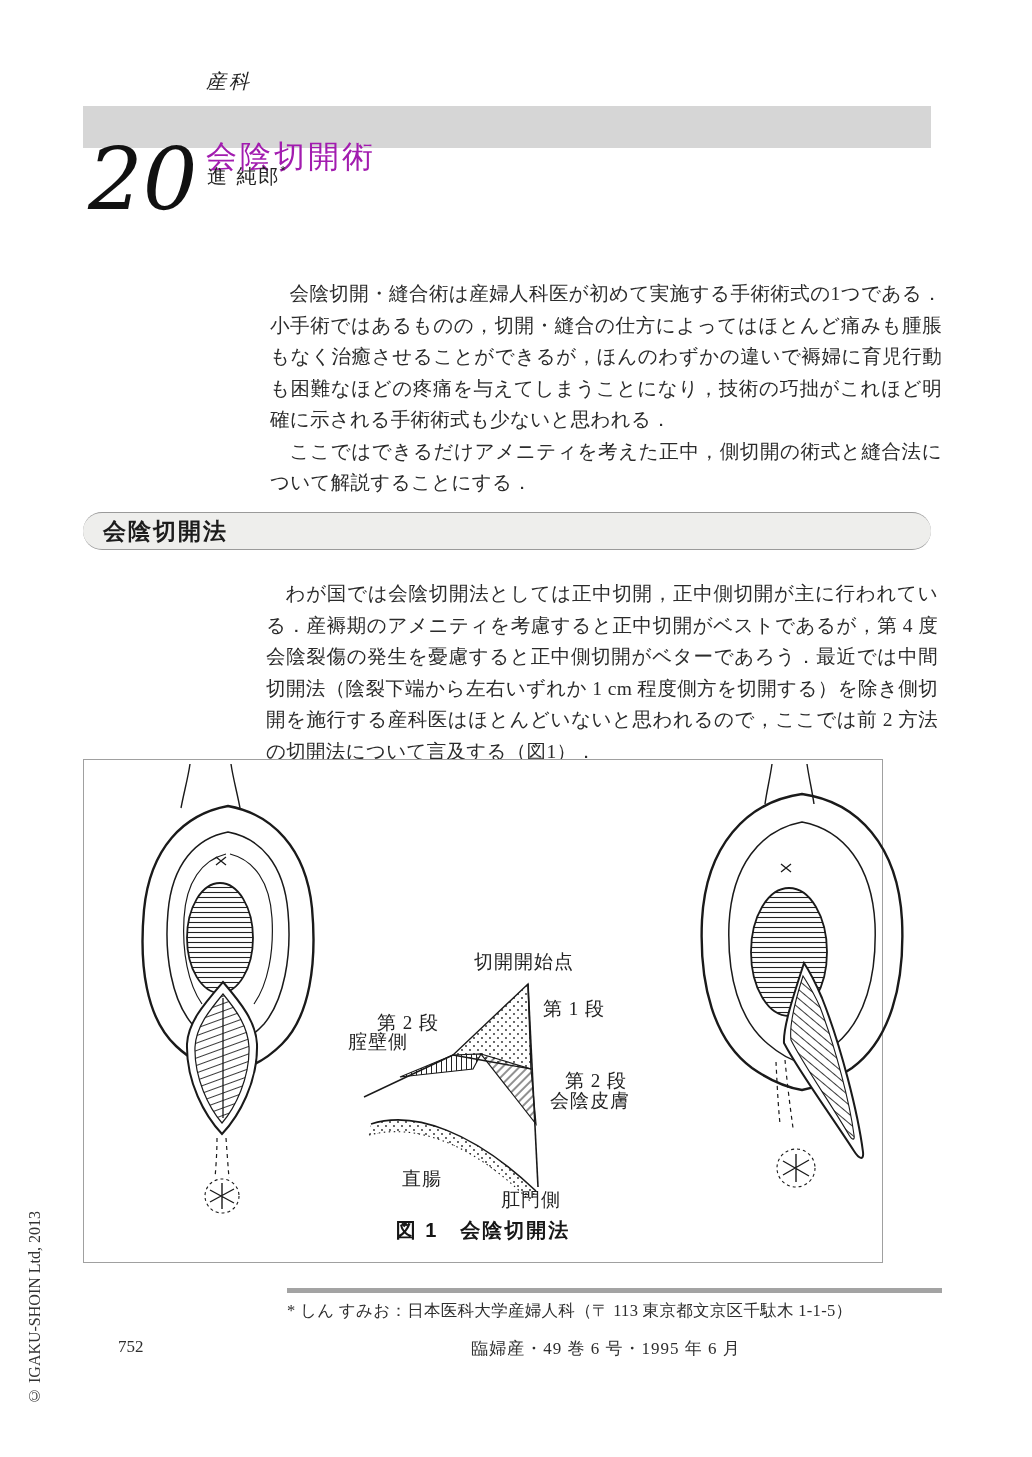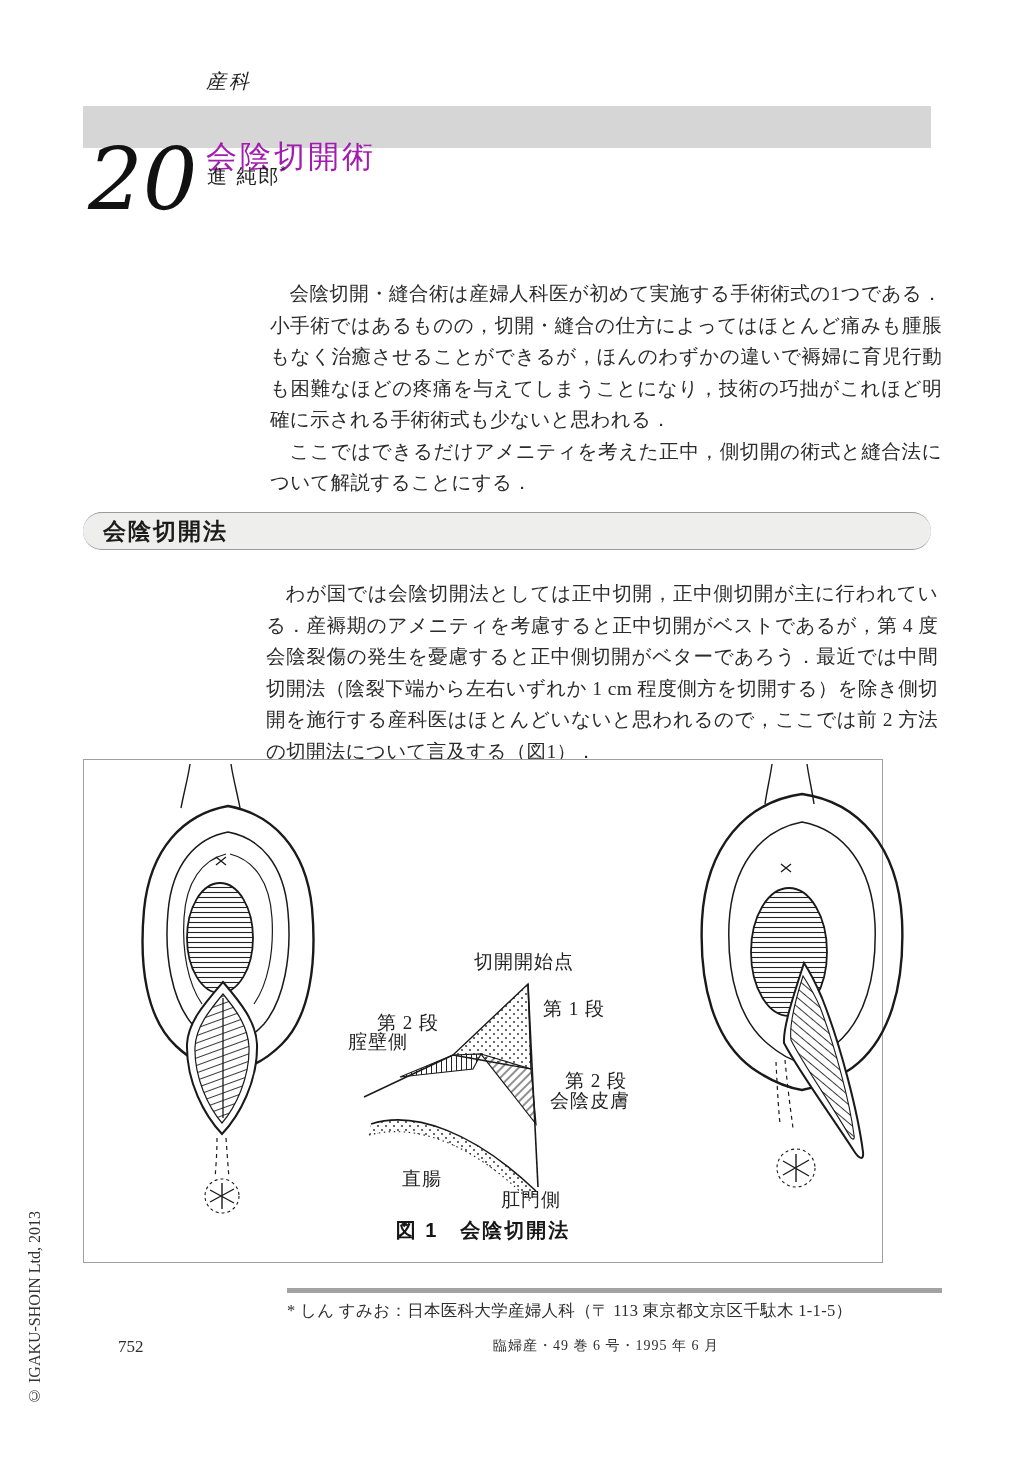--- a/index.html
+++ b/index.html
@@ -41,21 +41,21 @@
   .fig-label{position:absolute;white-space:nowrap;font-size:19px;color:#222;letter-spacing:1px;}
   .fig-caption{position:absolute;left:0;top:457px;width:100%;text-align:center;
             font-family:"Liberation Sans","DejaVu Sans",sans-serif;font-weight:600;font-size:20px;
             letter-spacing:2px;color:#161616;}
 
   
   .footnote{position:absolute;left:287px;top:1288px;width:655px;border-top:5px solid #a3a3a3;
             padding-top:7px;font-size:16.5px;letter-spacing:0.3px;color:#2e2e2e;}
   .page-number{position:absolute;left:98px;top:1337px;font-size:17px;color:#2e2e2e;margin-left:20px;}
   .journal-footer{position:absolute;left:270px;top:1337px;width:672px;text-align:center;
-            font-size:14px;letter-spacing:1px;color:#2e2e2e;}
+            font-size:17px;letter-spacing:1px;color:#2e2e2e;}
   .copyright{position:absolute;left:26px;top:1182px;height:222px;writing-mode:vertical-rl;
             transform:rotate(180deg);font-size:16px;color:#333;white-space:nowrap;}
 
   svg .ln{fill:none;stroke:var(--ink);}
 </style>
 </head>
 <body>
 
 <div class="page">
 

